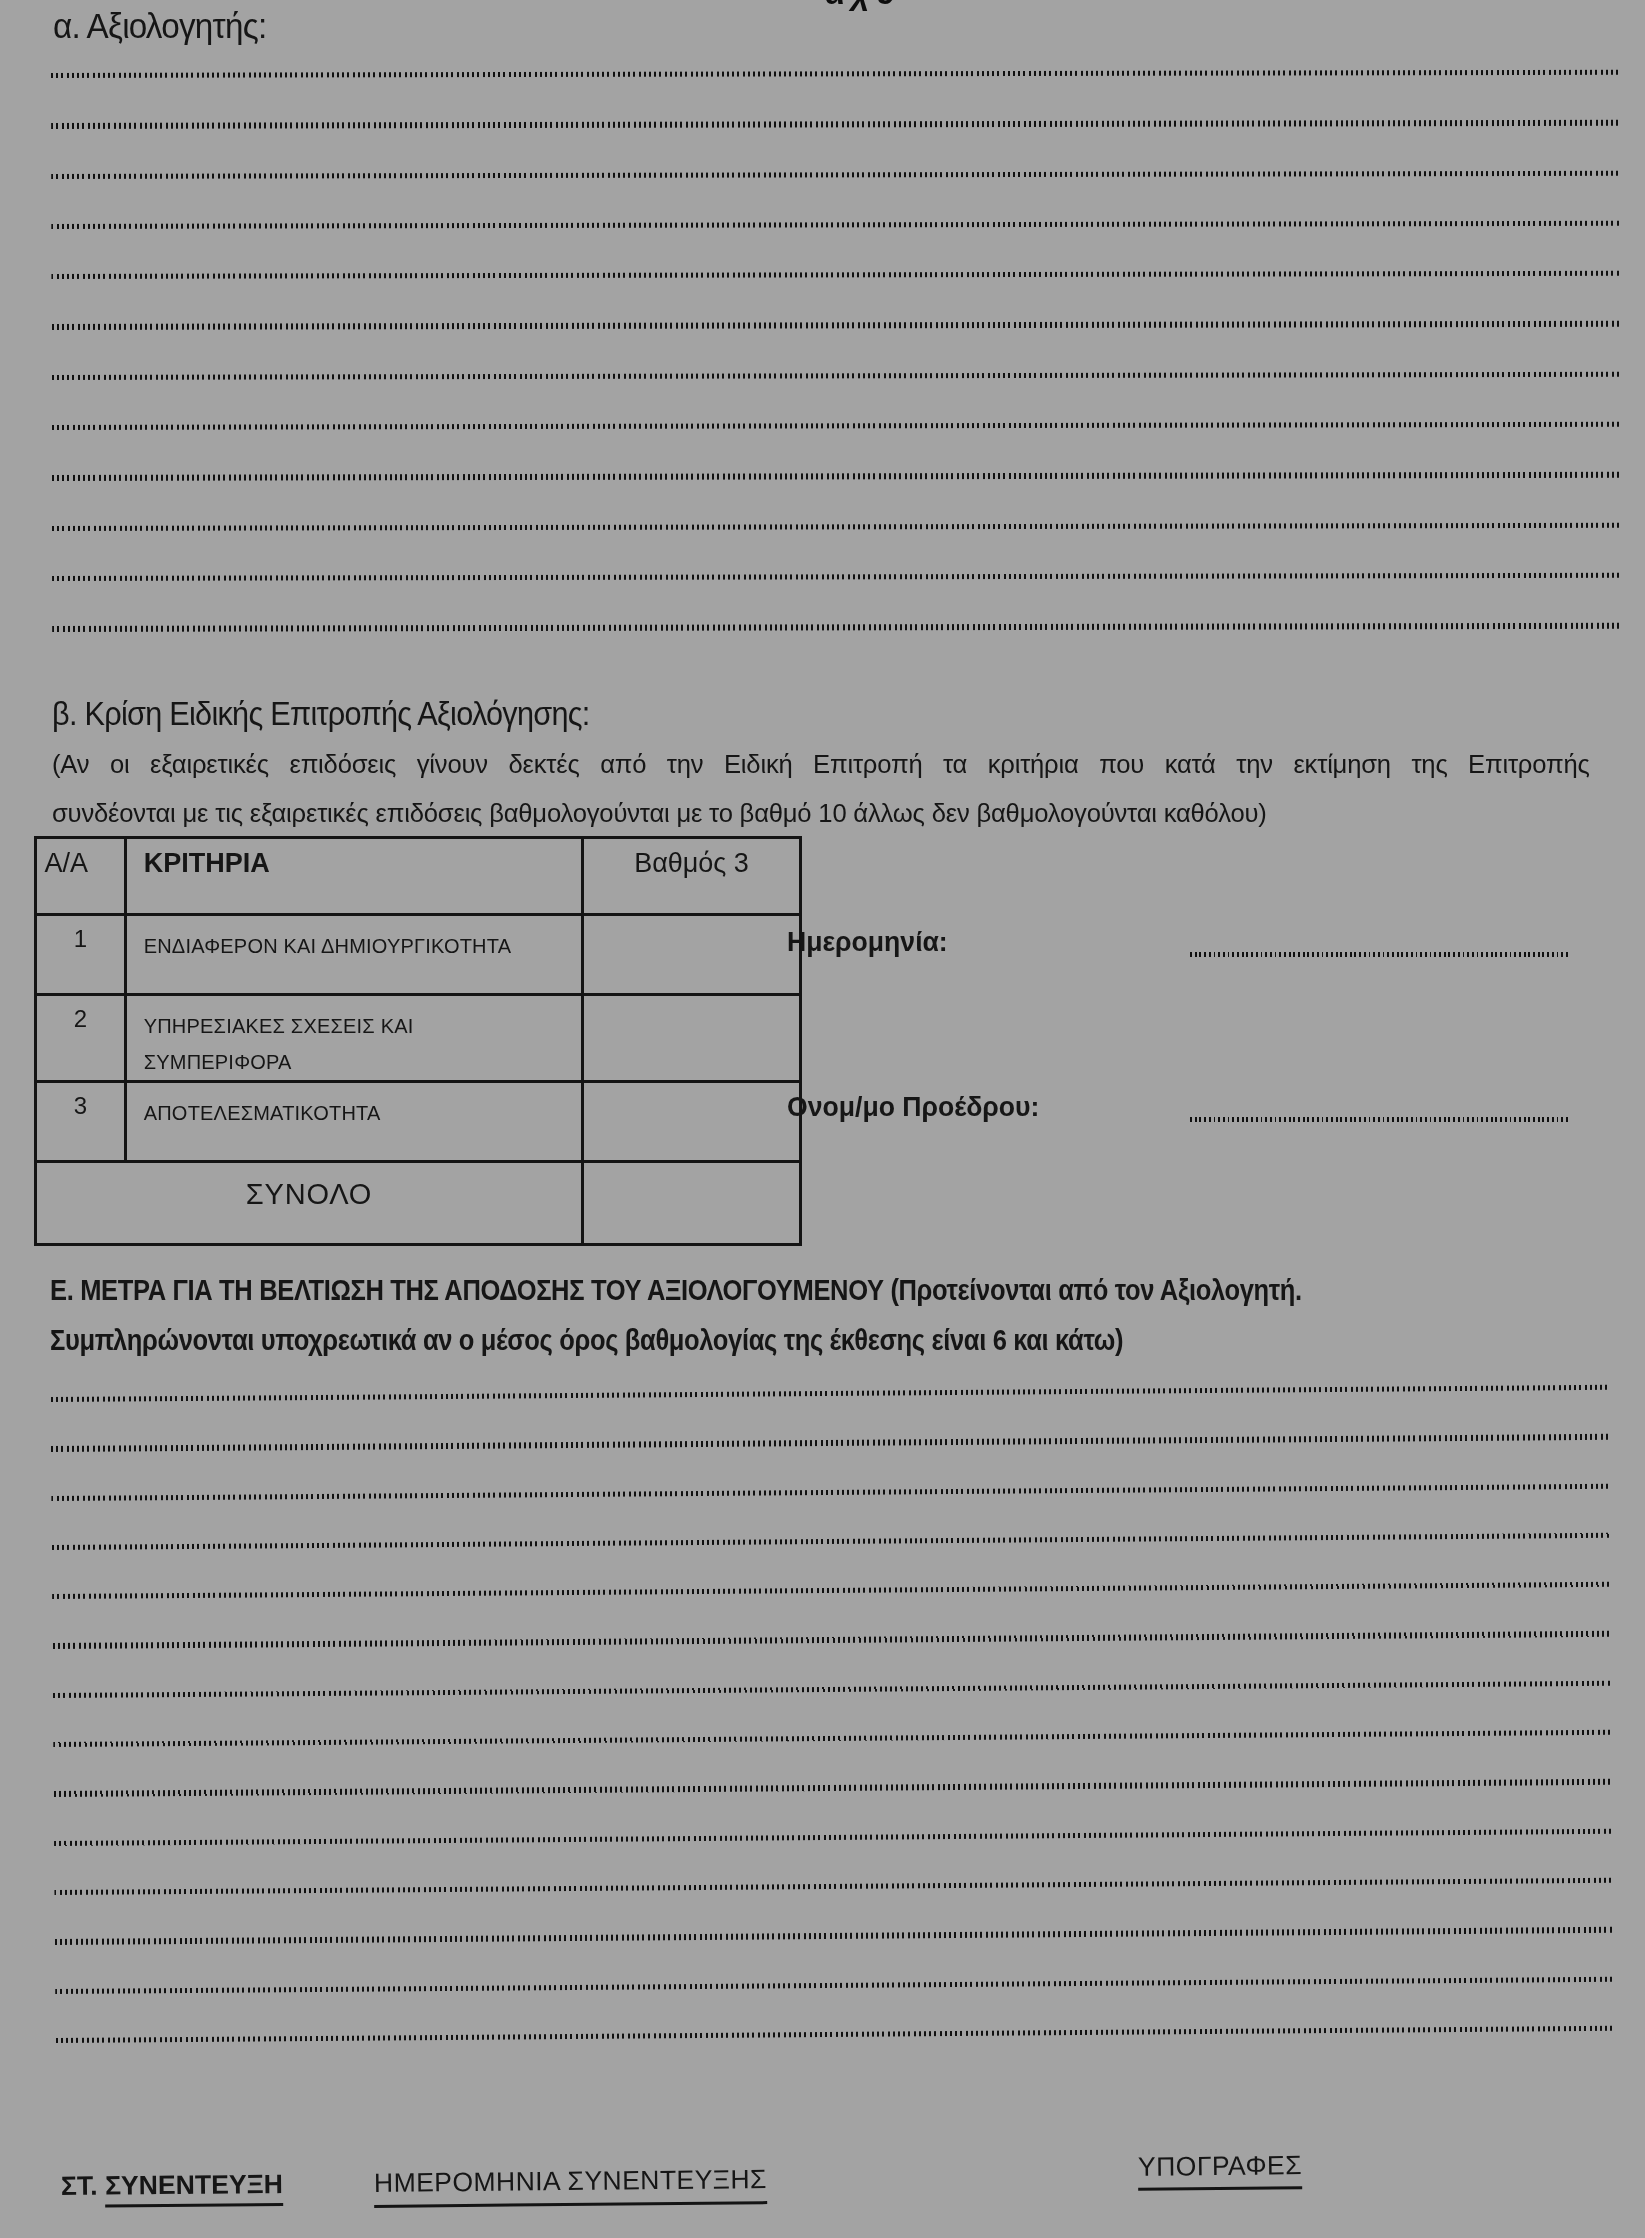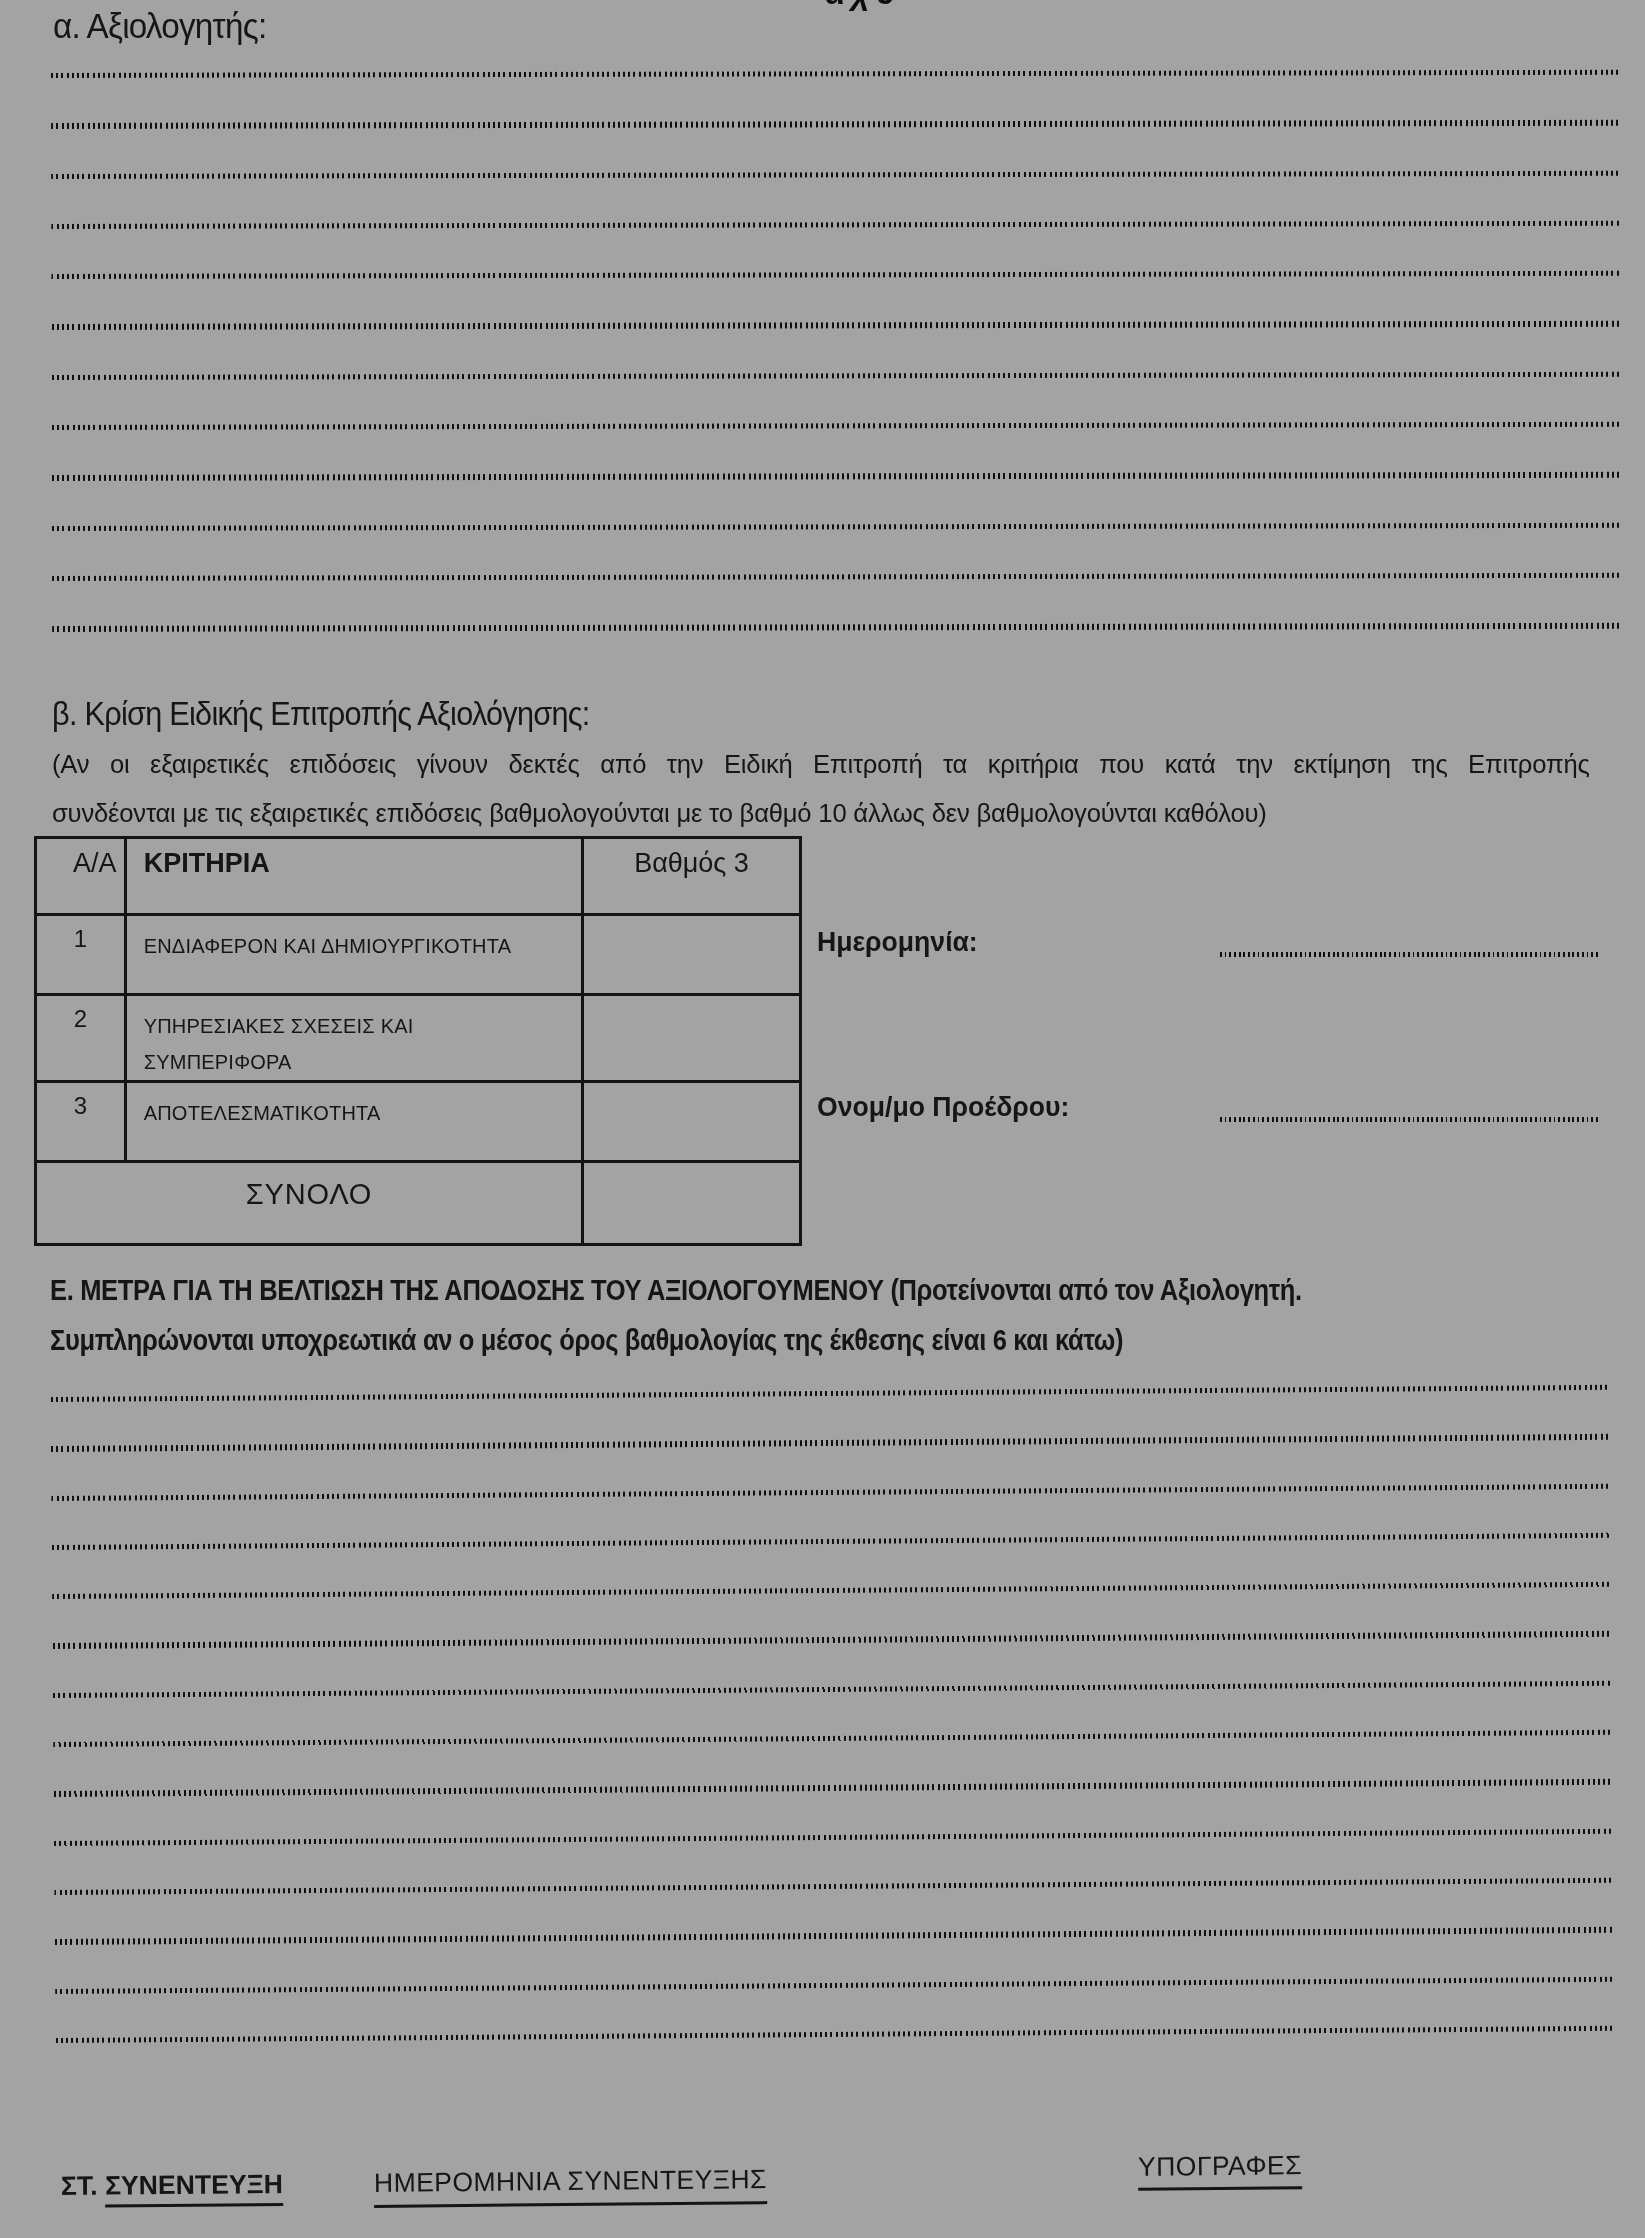--- a/index.html
+++ b/index.html
@@ -58,29 +58,29 @@
     border:3px solid #141414;
     vertical-align:top;
     padding:9px 7.6px 0 7.6px;
     font-weight:normal;
     text-align:left;
   }
   .criteria-table .c-num{width:90px;}
   .criteria-table .c-crit{width:457px;}
   .criteria-table .c-score{width:218px;}
   .criteria-table thead th{height:65px;font-size:27px;}
-  .criteria-table thead th.hd-num{text-align:right;}
+  .criteria-table thead th.hd-num{text-align:left;}
   .criteria-table thead th.hd-crit{padding-left:16.7px;font-weight:bold;}
   .criteria-table thead th.hd-score{text-align:center;}
   .criteria-table tbody td{height:65px;}
   .criteria-table td.num{font-size:24px;text-align:center;}
   .criteria-table td.crit{font-size:20px;padding-left:16.7px;padding-top:12px;line-height:1.8;letter-spacing:0.2px;white-space:pre-line;margin-top:48px;}
   .criteria-table td.total{font-size:29px;text-align:center;padding-top:15px;letter-spacing:0.8px;}
   
-  .field{position:absolute;left:817px;width:794px;height:46px;}
+  .field{position:absolute;left:787px;width:794px;height:46px;}
   .f1{top:926px;}
   .f2{top:1008px;}
   .f3{top:1091px;}
   .flabel{
     display:inline-block;font-weight:bold;font-size:28px;white-space:nowrap;
     transform:scaleX(.95);transform-origin:left top;
   }
   .dotted-value{
     position:absolute;left:403px;top:26px;width:378px;height:4.6px;
     background:repeating-linear-gradient(90deg,#101010 0 1.8px,transparent 1.8px 4.7px);

